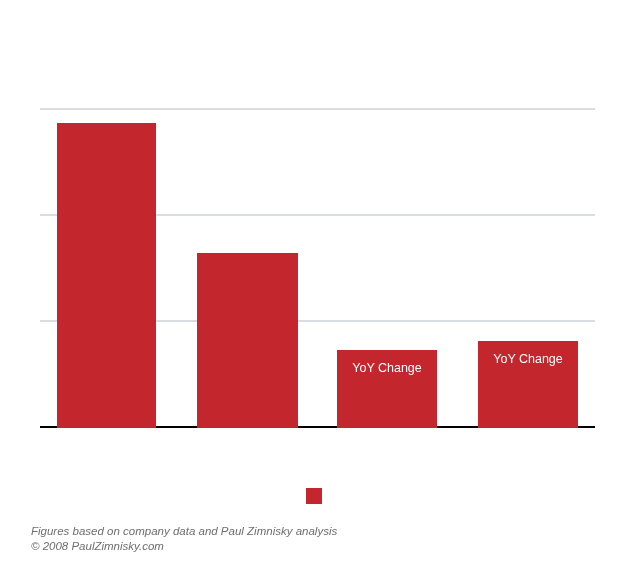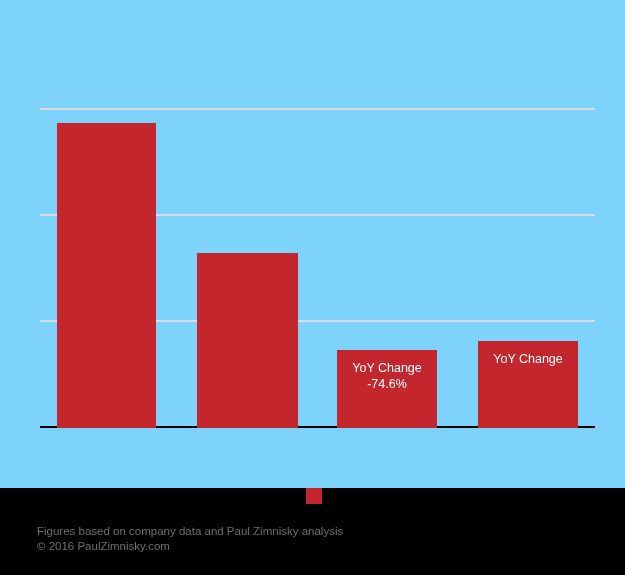--- a/index.html
+++ b/index.html
@@ -14,22 +14,22 @@
     font-family: "Liberation Sans", sans-serif;
     color: #000000;
     position: relative;
   }
 
   #chart-root {
     position: absolute;
     left: 0;
     top: 0;
     width: 625px;
-    height: 488px;
-    background: #7dd3fc;
+    height: 575px;
+    background: #ffffff;
   }
 
   
   .title-block {
     position: absolute;
     left: 30px;
     top: 14px;
     width: 565px;
     color: #000000;
   }
@@ -130,26 +130,27 @@
   }
   .legend-label {
     font-size: 12px;
     color: #000000;
     white-space: nowrap;
   }
 
   
   .footer {
     position: absolute;
-    left: 37px;
+    left: 31px;
     top: 524px;
     width: 560px;
     color: #6e6e6e;
     font-size: 11.5px;
     line-height: 15px;
+    font-style: italic;
   }
   .footer div { white-space: nowrap; }
 </style>
 </head>
 <body>
 
 <div id="chart-root">
 
   <div class="title-block">
     <div class="chart-title"></div>
@@ -179,21 +180,20 @@
     <div class="bar" style="left:157px; width:101px; height:175px; background:#c3262d;">
       <div class="bar-label-inner">
         <span></span>
         <span class="lbl-line2"></span>
       </div>
     </div>
 
     <div class="bar" style="left:297px; width:100px; height:78px; background:#c3262d;">
       <div class="bar-label-inner">
         <span>YoY Change</span>
-        <span class="lbl-line2">-74.6%</span>
       </div>
     </div>
 
     <div class="bar" style="left:438px; width:100px; height:87px; background:#c3262d;">
       <div class="bar-label-inner">
         <span>YoY Change</span>
       </div>
     </div>
 
     <div class="xtick" style="left:17px; width:99px;"></div>
@@ -203,16 +203,16 @@
 
   </div>
 
   <div class="legend">
     <span class="legend-swatch"></span>
     <span class="legend-label"></span>
   </div>
 
   <div class="footer">
     <div>Figures based on company data and Paul Zimnisky analysis</div>
-    <div>© 2016 PaulZimnisky.com</div>
+    <div>© 2008 PaulZimnisky.com</div>
   </div>
 
 </div>
 
 </body></html>

